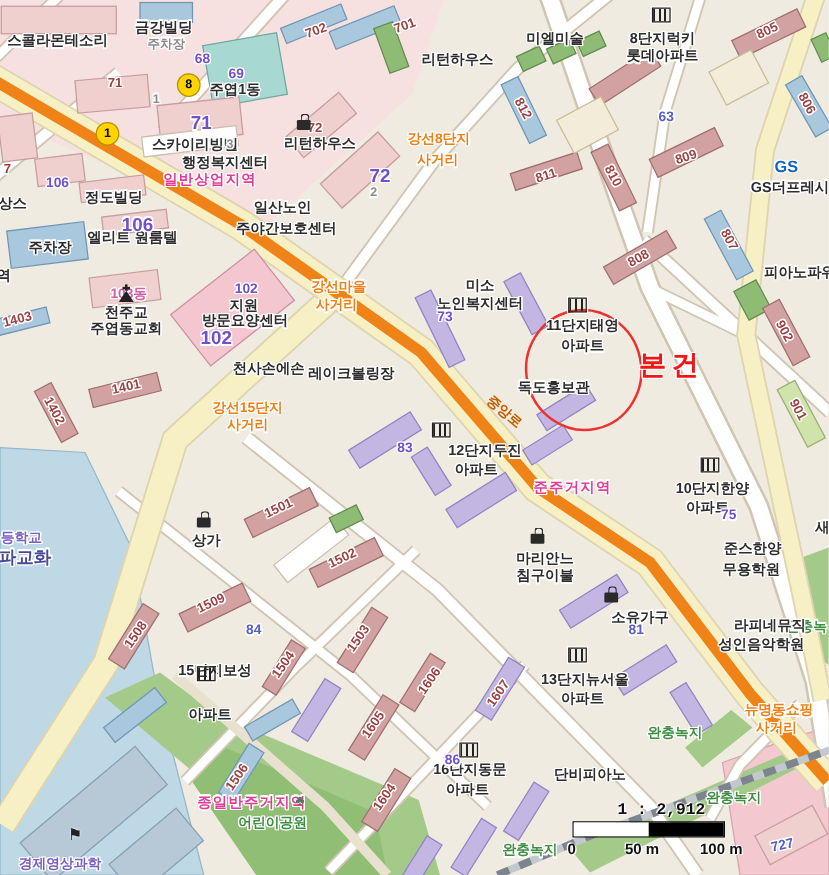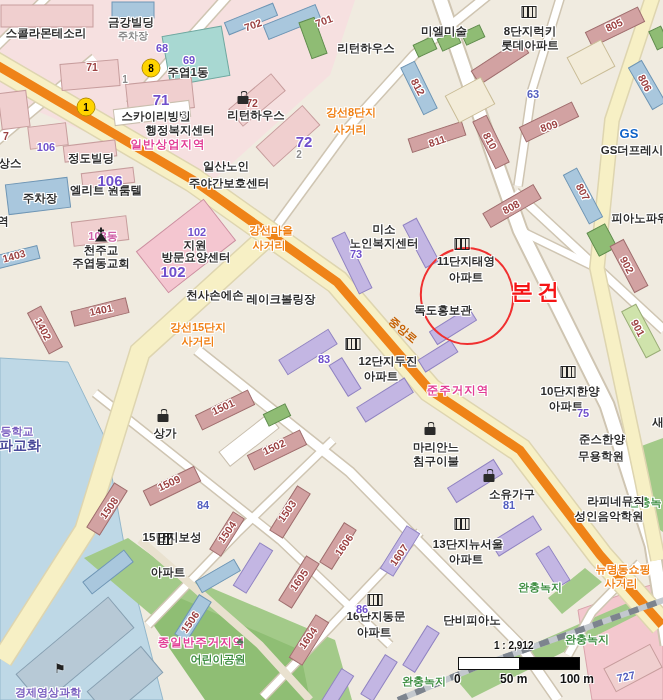--- a/index.html
+++ b/index.html
@@ -29,21 +29,21 @@
   .icon-bag{width:11px;height:8px;background:#2a2a2a;border-radius:1px;}
   .icon-bag::before{content:"";position:absolute;top:-5px;left:3px;width:5px;height:5px;border:1.5px solid #2a2a2a;border-bottom:none;border-radius:3px 3px 0 0;}
   .icon-church{width:0;height:0;border-left:6px solid transparent;border-right:6px solid transparent;border-bottom:9px solid #222;}
   .icon-church::before{content:"";position:absolute;left:-1px;top:-5px;width:2px;height:5px;background:#222;}
   .icon-church::after{content:"";position:absolute;left:-3px;top:-3px;width:6px;height:2px;background:#222;}
   .icon-flag{font-size:13px;color:#222;text-shadow:0 0 2px #fff;}
   .icon-tree{font-size:11px;color:#53785b;}
   .badge{width:17px;height:17px;border-radius:50%;background:#ffd400;border:1.5px solid #b89000;color:#000;
          font-size:10px;font-weight:bold;display:flex;align-items:center;justify-content:center;}
   #scalebar{position:absolute;left:448px;top:640px;width:150px;height:48px;}
-  .sb-title{position:absolute;left:46px;top:0;font-size:10px;font-weight:bold;color:#111;text-shadow:0 0 2px #fff,1px 1px 0 #fff,-1px -1px 0 #fff;}
+  .sb-title{position:absolute;left:46px;top:0;font-size:13px;font-weight:bold;color:#111;text-shadow:0 0 2px #fff,1px 1px 0 #fff,-1px -1px 0 #fff;font-family:Liberation Mono, monospace;}
   .sb-bar{position:absolute;left:10px;top:17px;width:120px;height:11px;border:1.5px solid #111;display:flex;}
   .sb-white{width:50%;height:100%;background:#fff;}
   .sb-black{width:50%;height:100%;background:#000;}
   .sb-ticks span{position:absolute;top:32px;font-size:12px;font-weight:bold;color:#111;text-shadow:0 0 2px #fff,1px 1px 0 #fff,-1px -1px 0 #fff;}
   .sb-t0{left:6px;} .sb-t1{left:52px;} .sb-t2{left:112px;}
 </style>
 </head>
 <body>
 
 <div id="map">

